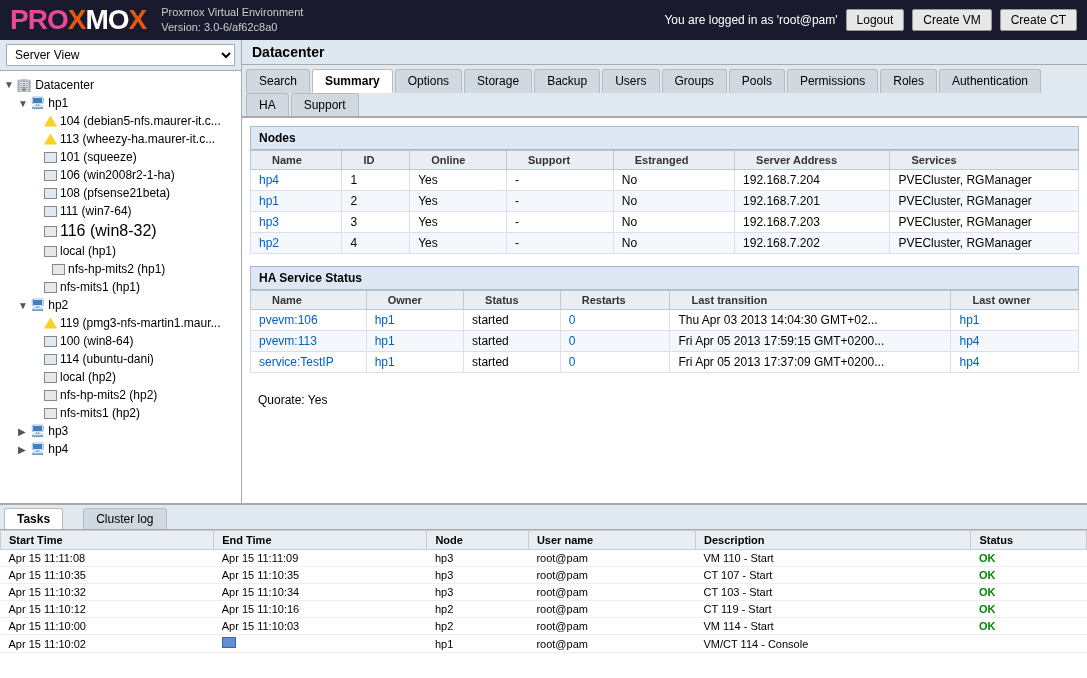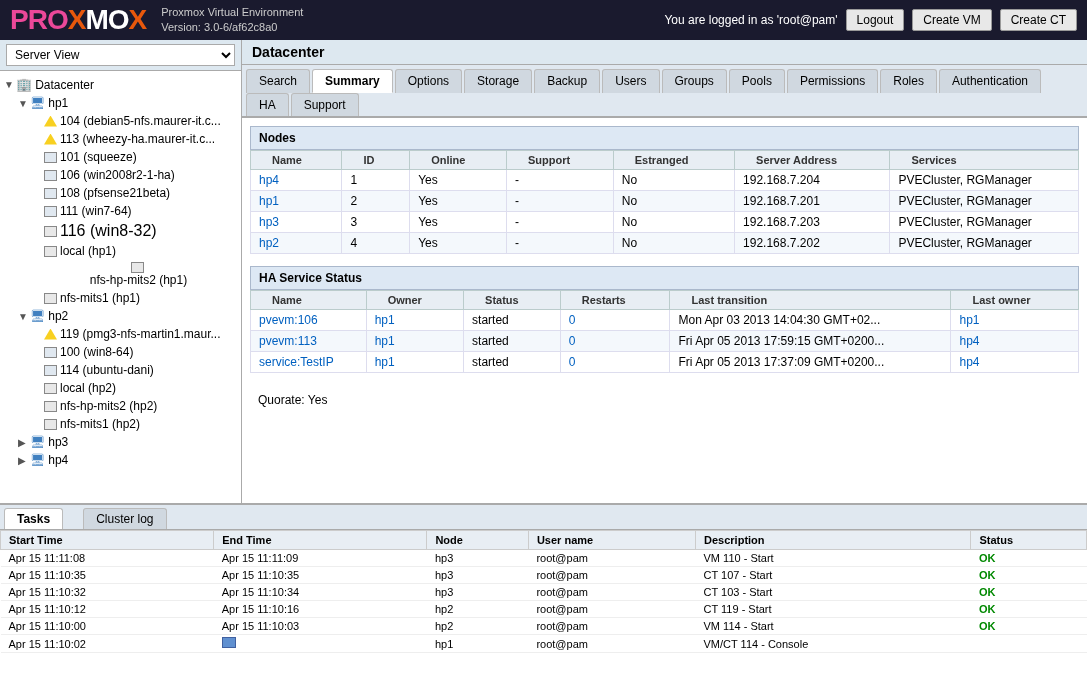--- a/index.html
+++ b/index.html
@@ -166,21 +166,21 @@
           <div class="tree-item" style="padding-left: 32px;">
             <span class="toggle-icon"> </span>
             <span style="display:inline-block;width:13px;height:11px;border:1px solid #888;background:#e8e8e8;margin-right:3px;"></span>
             <span style="font-size:16px;">116 (win8-32)</span>
           </div>
           <div class="tree-item" style="padding-left: 32px;">
             <span class="toggle-icon"> </span>
             <span style="display:inline-block;width:13px;height:11px;border:1px solid #888;background:#e8e8e8;margin-right:3px;"></span>
             <span style="font-size:12px;">local (hp1)</span>
           </div>
-          <div class="tree-item" style="padding-left: 40px; flex-direction: column;">
+          <div class="tree-item" style="padding-left: 40px;">
             <span class="toggle-icon"> </span>
             <span style="display:inline-block;width:13px;height:11px;border:1px solid #888;background:#e8e8e8;margin-right:3px;"></span>
             <span style="font-size:12px;">nfs-hp-mits2 (hp1)</span>
           </div>
           <div class="tree-item" style="padding-left: 32px;">
             <span class="toggle-icon"> </span>
             <span style="display:inline-block;width:13px;height:11px;border:1px solid #888;background:#e8e8e8;margin-right:3px;"></span>
             <span style="font-size:12px;">nfs-mits1 (hp1)</span>
           </div>
           <div class="tree-item" style="padding-left: 18px;">
@@ -316,21 +316,21 @@
                 <th>Last transition</th>
                 <th>Last owner</th>
               </tr>
             </thead>
           <tbody id="ha-tbody">
               <tr>
                 <td><span class="link-text">pvevm:106</span></td>
                 <td><span class="link-text">hp1</span></td>
                 <td>started</td>
                 <td><span class="ha-zero">0</span></td>
-                <td>Mon Apr 03 2013 14:04:30 GMT+02...</td>
+                <td>Thu Apr 03 2013 14:04:30 GMT+02...</td>
                 <td><span class="link-text">hp1</span></td>
               </tr>
               <tr>
                 <td><span class="link-text">pvevm:113</span></td>
                 <td><span class="link-text">hp1</span></td>
                 <td>started</td>
                 <td><span class="ha-zero">0</span></td>
                 <td>Fri Apr 05 2013 17:59:15 GMT+0200...</td>
                 <td><span class="link-text">hp4</span></td>
               </tr>

